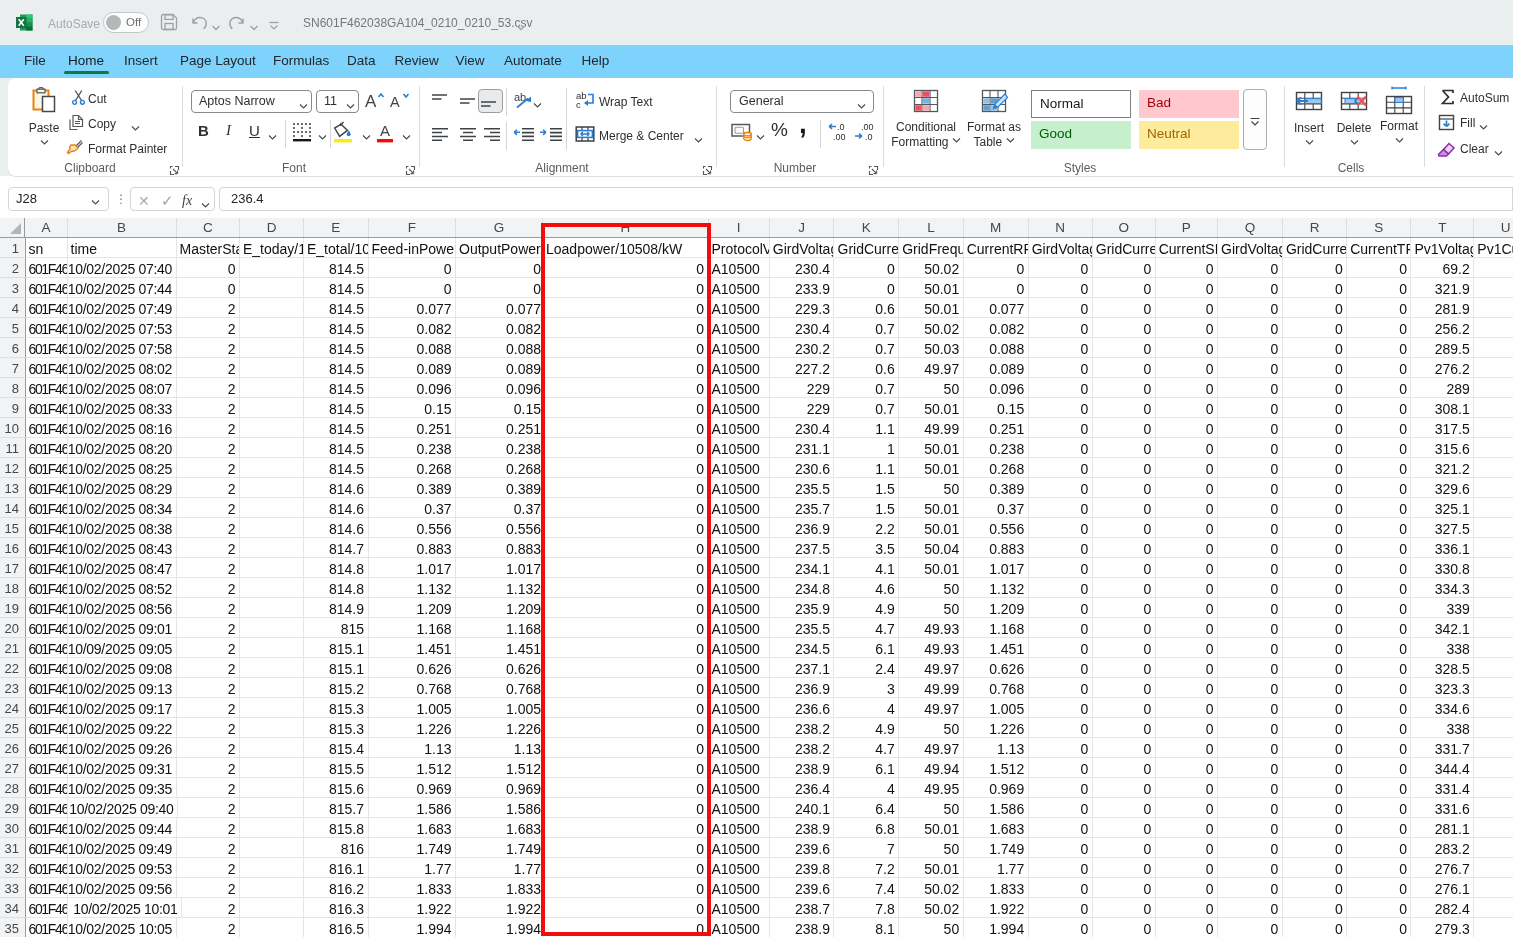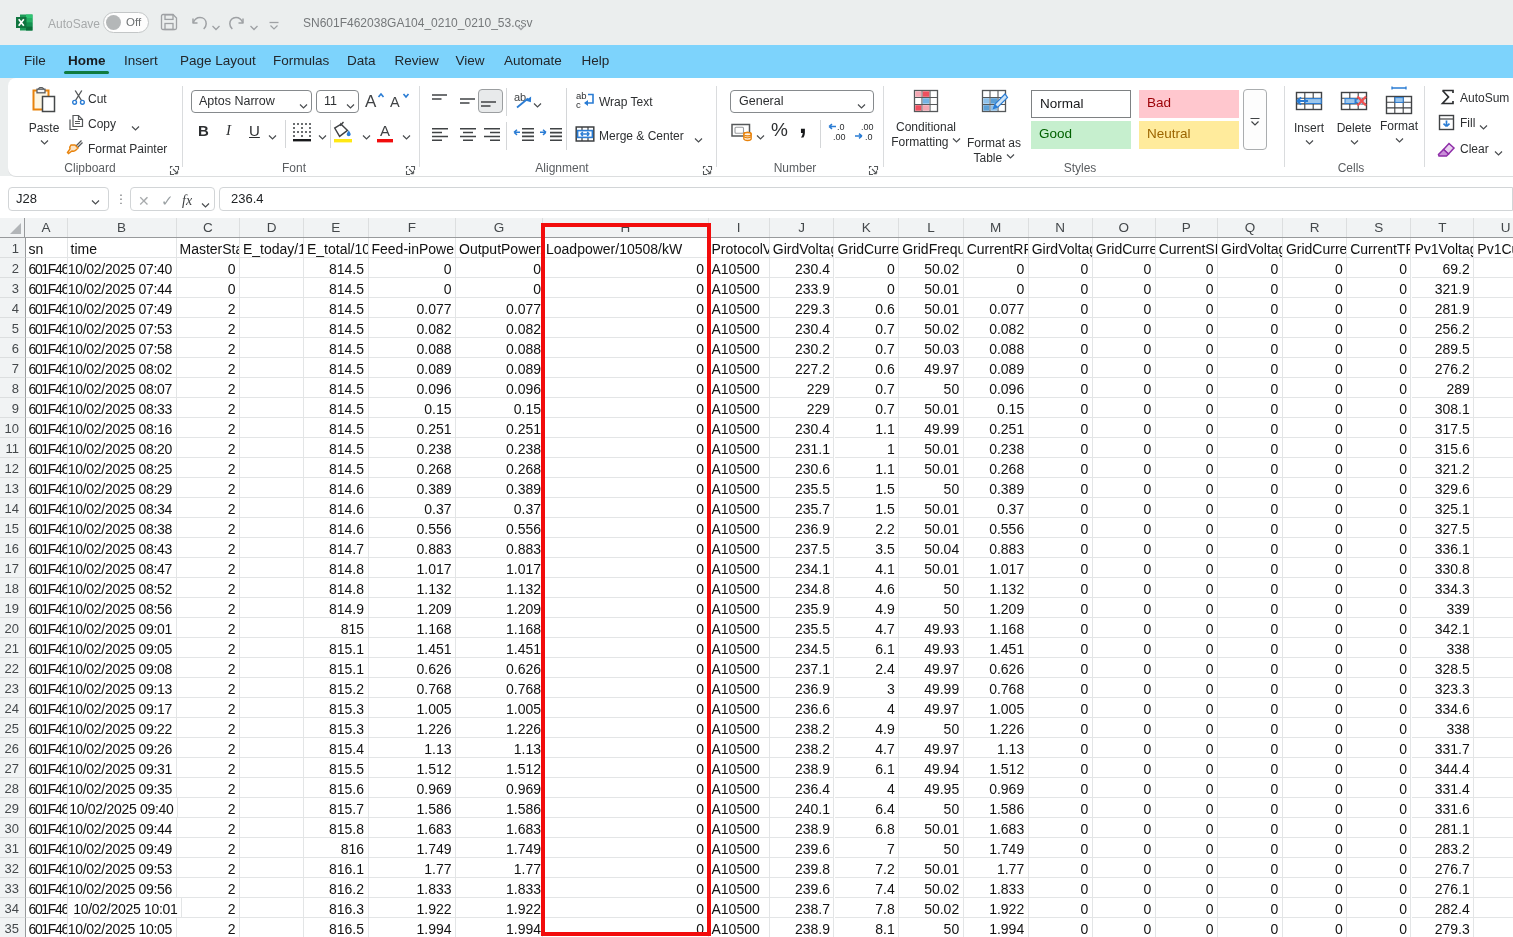--- a/index.html
+++ b/index.html
@@ -14,21 +14,21 @@
 .tb-el { position:absolute; }
 .autosave { left:48px; top:17px; font-size:12px; color:#a7aaab; }
 .toggle { left:103px; top:12px; width:46px; height:21px; background:#fdfdfd; border:1px solid #c3c6c7; border-radius:11px; }
 .knob { position:absolute; left:2px; top:2px; width:15px; height:15px; border-radius:50%; background:#b4b7b8; }
 .offtxt { position:absolute; left:22px; top:3px; font-size:11.5px; color:#6c6f71; }
 .fname { left:303px; top:16px; font-size:12px; color:#75787a; }
 .searchbox { left:785px; top:9px; width:368px; height:30px; background:#f1f3f3; border:1px solid #c5c8c9; border-radius:4px; }
 .searchbox .stxt { position:absolute; left:42px; top:7px; font-size:12.5px; color:#8d9092; }
 
 .tab { position:absolute; top:8px; font-size:13.5px; color:#23272b; }
-.tab.sel { font-weight:bold; color:#191d20;text-align:center; }
+.tab.sel { font-weight:normal; color:#191d20;text-align:center; }
 .homeline { position:absolute; left:64px; top:26px; width:45px; height:3px; background:#0f7b40; border-radius:2px; }
 
 .gsep { position:absolute; top:8px; width:1px; height:81px; background:#dadcde; }
 .glabel { position:absolute; top:83px; font-size:12px; color:#5a5d60; text-align:center; }
 .glaunch { position:absolute; top:84px; }
 .rtext { font-size:12px; color:#2d2f31; }
 .combo { position:absolute; background:#fff; border:1px solid #868a8d; border-radius:4px; font-size:12.5px; color:#2d2f31; }
 .btnsel { position:absolute; border:1px solid #9b9ea0; border-radius:4px; background:#e8eaeb; }
 .icon { position:absolute; }
 .bigbtn { position:absolute; text-align:center; font-size:12px; color:#2d2f31; }
@@ -330,21 +330,21 @@
             </svg></span></div></div>
 <div class="bigbtn" style="left:954px;top:9px;width:64px"><svg width="30" height="30" viewBox="0 0 30 30">
 <rect x="3.5" y="3.5" width="23" height="21" fill="#fff" stroke="#55585a" stroke-width="1.3"></rect>
 <path d="M3.5 10.5 H26.5 M3.5 17.5 H26.5 M11 3.5 V24.5 M19 3.5 V24.5" stroke="#55585a" stroke-width="1.1"></path>
 <rect x="4.3" y="11.2" width="6" height="5.5" fill="#8ec1ea"></rect>
 <rect x="11.7" y="11.2" width="6.6" height="5.5" fill="#5a9fd6"></rect>
 <rect x="4.3" y="18.2" width="6" height="5.5" fill="#5a9fd6"></rect>
 <rect x="11.7" y="18.2" width="6.6" height="5.5" fill="#8ec1ea"></rect>
 <path d="M26 7 L16 17 l-1.5 4.5 L19 20 L28.5 10.5 Z" fill="#cde4f7" stroke="#2a7cd4" stroke-width="1.2"></path>
 <path d="M14.5 21.5 l4.5 -1.5 -3 -3 z" fill="#2a7cd4"></path>
-</svg><div style="margin-top:16px">Format as</div><div>Table <span style="display:inline-block;vertical-align:1px"><svg width="9" height="9" viewBox="0 0 9 9" fill="none" stroke="#4a4d50" stroke-width="1.2">
+</svg><div style="margin-top:0px">Format as</div><div>Table <span style="display:inline-block;vertical-align:1px"><svg width="9" height="9" viewBox="0 0 9 9" fill="none" stroke="#4a4d50" stroke-width="1.2">
               <path d="M1 2.5 L4.5 6 L8 2.5"></path>
             </svg></span></div></div>
 <div class="chip" style="left:1023px;top:12px;background:#fff;border:1.5px solid #7e8183;color:#17181a;z-index:2">Normal</div>
 <div class="chip" style="left:1131px;top:12px;background:#ffc7ce;color:#9c0006">Bad</div>
 <div class="chip" style="left:1023px;top:43px;background:#c6efce;color:#006100">Good</div>
 <div class="chip" style="left:1131px;top:43px;background:#ffeb9c;color:#9c6500">Neutral</div>
 <div style="position:absolute;left:1235px;top:11px;width:24px;height:61px;border:1px solid #aaadaf;border-radius:4px;background:#fdfdfd">
         <div style="position:absolute;left:5px;top:24px"><svg width="12" height="12" viewBox="0 0 12 12" stroke="#404345" stroke-width="1.2" fill="none">
             <path d="M1.5 2.5 H10.5 M2.5 5.5 L6 9 L9.5 5.5"></path>
           </svg></div>
@@ -919,21 +919,21 @@
 <div class="c tr" style="left:1155.7px;width:62.299999999999955px">0</div>
 <div class="c tr" style="left:1218px;width:64.90000000000009px">0</div>
 <div class="c tr" style="left:1282.9px;width:64.29999999999995px">0</div>
 <div class="c tr" style="left:1347.2px;width:64.29999999999995px">0</div>
 <div class="c tr" style="left:1411.5px;width:62.799999999999955px">342.1</div>
 <div class="c tl" style="left:1474.3px;width:63.700000000000045px"></div>
 </div>
 <div class="row" style="top:420px">
 <div class="rh">21</div>
 <div class="c tl sn" style="left:25.5px;width:42.0px">601F462038GA104</div>
-<div class="c tr dt" style="left:67.5px;width:109.0px">10/02/2025 09:05</div>
+<div class="c tr dt" style="left:67.5px;width:109.0px">10/09/2025 09:05</div>
 <div class="c tr" style="left:176.5px;width:63.5px">2</div>
 <div class="c tl" style="left:240px;width:64px"></div>
 <div class="c tr" style="left:304px;width:64.5px">815.1</div>
 <div class="c tr" style="left:368.5px;width:87.5px">1.451</div>
 <div class="c tr gg" style="left:456px;width:87px">1.451</div>
 <div class="c tr" style="left:543px;width:165.5px">0</div>
 <div class="c tl" style="left:708.5px;width:61.299999999999955px">A10500</div>
 <div class="c tr" style="left:769.8px;width:64.70000000000005px">234.5</div>
 <div class="c tr" style="left:834.5px;width:64.70000000000005px">6.1</div>
 <div class="c tr" style="left:899.2px;width:64.5px">49.93</div>

